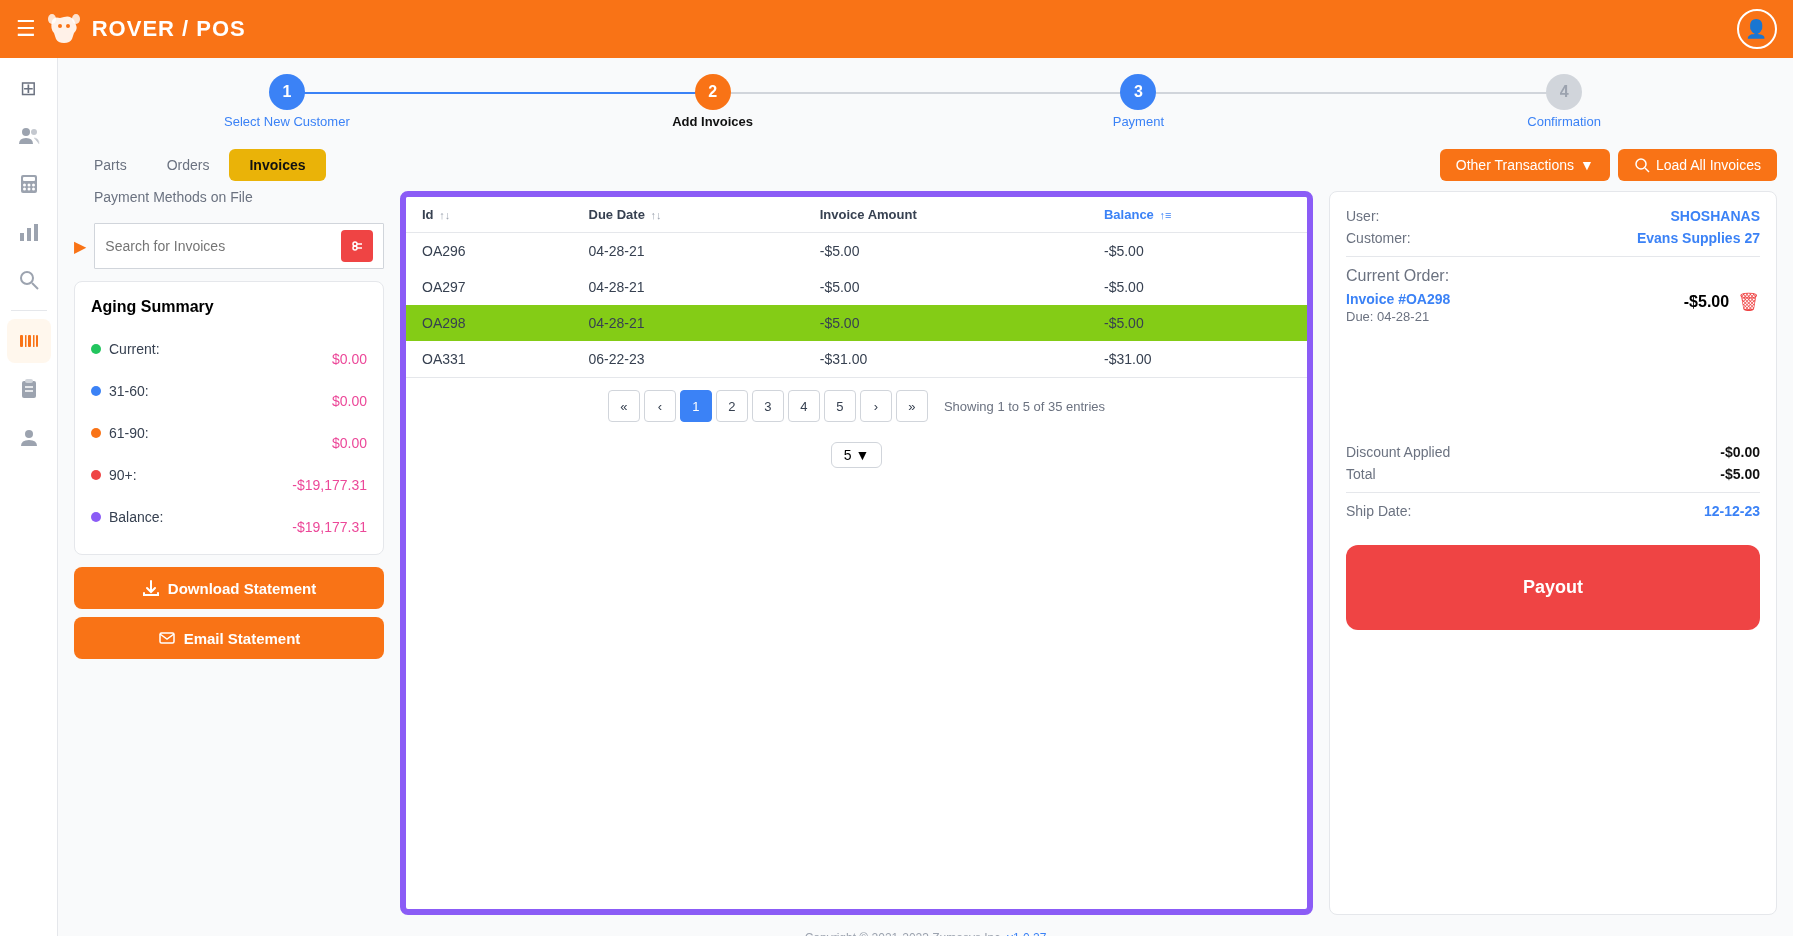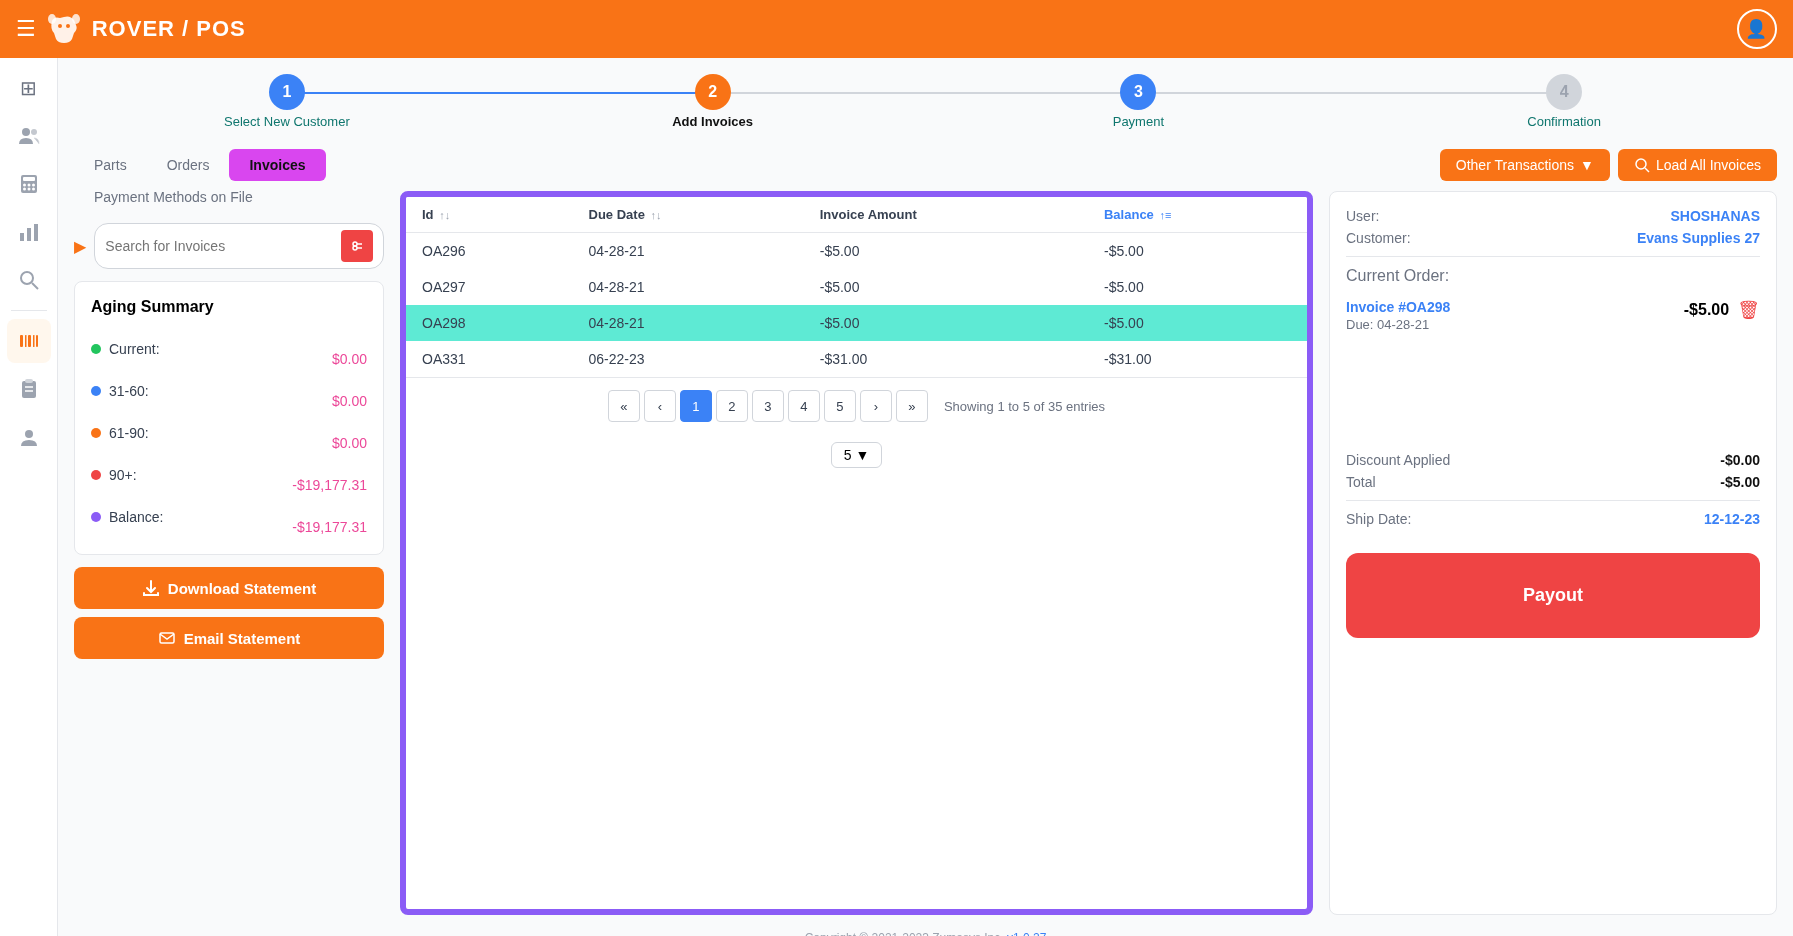--- a/index.html
+++ b/index.html
@@ -49,56 +49,56 @@
       flex: 1; position: relative;
     }
     .stepper-circle {
       width: 36px; height: 36px; border-radius: 50%;
       display: flex; align-items: center; justify-content: center;
       font-weight: bold; font-size: 16px; z-index: 2; position: relative;
     }
     .stepper-circle.active { background: #3b82f6; color: white; }
     .stepper-circle.orange { background: #f97316; color: white; }
     .stepper-circle.inactive { background: #d1d5db; color: #9ca3af; }
-    .stepper-label { font-size: 13px; color: #0f766e; margin-top: 4px; }
+    .stepper-label { font-size: 13px; color: #3b82f6; margin-top: 4px; }
     .stepper-label.bold { font-weight: bold; color: #111; }
     .stepper-line {
       position: absolute; top: 18px; left: 50%; right: -50%;
       height: 2px; background: #d1d5db; z-index: 1;
     }
 
     
     .content-area {
       display: flex; gap: 16px; height: calc(100% - 80px);
     }
 
     
     .left-panel { width: 310px; flex-shrink: 0; }
     .right-panel { flex: 1; display: flex; flex-direction: column; }
     .order-panel { width: 448px; flex-shrink: 0; background: white; border-radius: 8px; padding: 16px; border: 1px solid #e5e7eb; }
     .tab {
       padding: 8px 20px; font-size: 14px; cursor: pointer; color: #6b7280;
       background: none; border: none; font-weight: 500;
     }
     .tab.active {
-      background: #d946ef; color: #111; border-radius: 6px; font-weight: 600;
+      background: #eab308; color: #111; border-radius: 6px; font-weight: 600;
     }
     .btn-orange {
       background: #f97316; color: white; border: none; border-radius: 6px;
       padding: 8px 16px; font-size: 14px; cursor: pointer; font-weight: 500;
       display: flex; align-items: center; gap: 6px;
     }
 
     
     .search-row {
       display: flex; align-items: center; gap: 8px; margin-bottom: 12px;
     }
     .search-input-wrap {
       display: flex; align-items: center; background: white;
-      border: 1px solid #d1d5db; border-radius: 14px; padding: 6px 10px;
+      border: 1px solid #d1d5db; border-radius: 1px; padding: 6px 10px;
       flex: 1; gap: 6px;
     }
     .search-input-wrap input {
       border: none; outline: none; font-size: 14px; color: #9ca3af; flex: 1;
     }
     .search-btn-red {
       background: #ef4444; color: white; border: none; border-radius: 4px;
       width: 32px; height: 32px; display: flex; align-items: center;
       justify-content: center; cursor: pointer; font-size: 14px;
     }
@@ -143,21 +143,21 @@
     }
     table { width: 100%; border-collapse: collapse; }
     thead th {
       padding: 10px 16px; text-align: left; font-size: 13px;
       font-weight: 600; color: #374151; border-bottom: 1px solid #e5e7eb;
       background: white;
     }
     thead th.sortable { cursor: pointer; }
     thead th.blue { color: #3b82f6; }
     tbody tr { cursor: pointer; }
-    tbody tr.selected { background: #5eead4; }
+    tbody tr.selected { background: #84cc16; }
     tbody td { padding: 10px 16px; font-size: 14px; color: #374151; }
 
     
     .pagination {
       display: flex; align-items: center; justify-content: center;
       gap: 4px; padding: 12px; border-top: 1px solid #e5e7eb;
     }
     .page-btn {
       width: 32px; height: 32px; border-radius: 4px; border: 1px solid #d1d5db;
       background: white; cursor: pointer; font-size: 13px; color: #374151;
@@ -466,21 +466,21 @@
             <span class="order-value blue">SHOSHANAS</span>
           </div>
           <div class="order-row">
             <span class="order-label">Customer:</span>
             <span style="display:flex;gap:4px;align-items:center;">
               <span class="order-value blue">Evans Supplies</span>
               <span class="order-value blue">27</span>
             </span>
           </div>
           <hr class="order-divider">
-          <div style="margin-bottom:14px;">
+          <div style="margin-bottom:6px;">
             <span class="order-label">Current Order:</span>
           </div>
           <div style="display:flex;justify-content:space-between;align-items:flex-start;margin-bottom:4px;">
             <div>
               <div class="invoice-link">Invoice #OA298</div>
               <div class="due-date">Due: 04-28-21</div>
             </div>
             <div style="display:flex;align-items:center;gap:8px;">
               <span class="due-amount">-$5.00</span>
               <span class="trash-icon">🗑</span>

